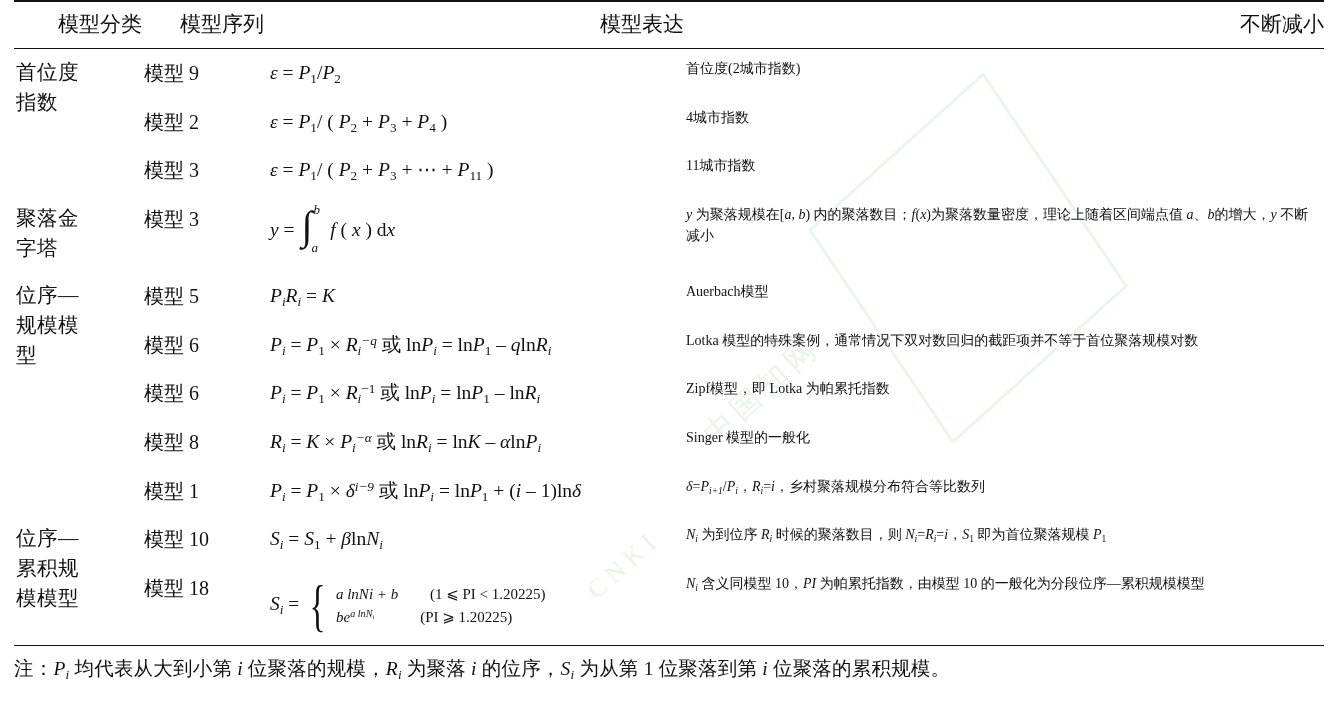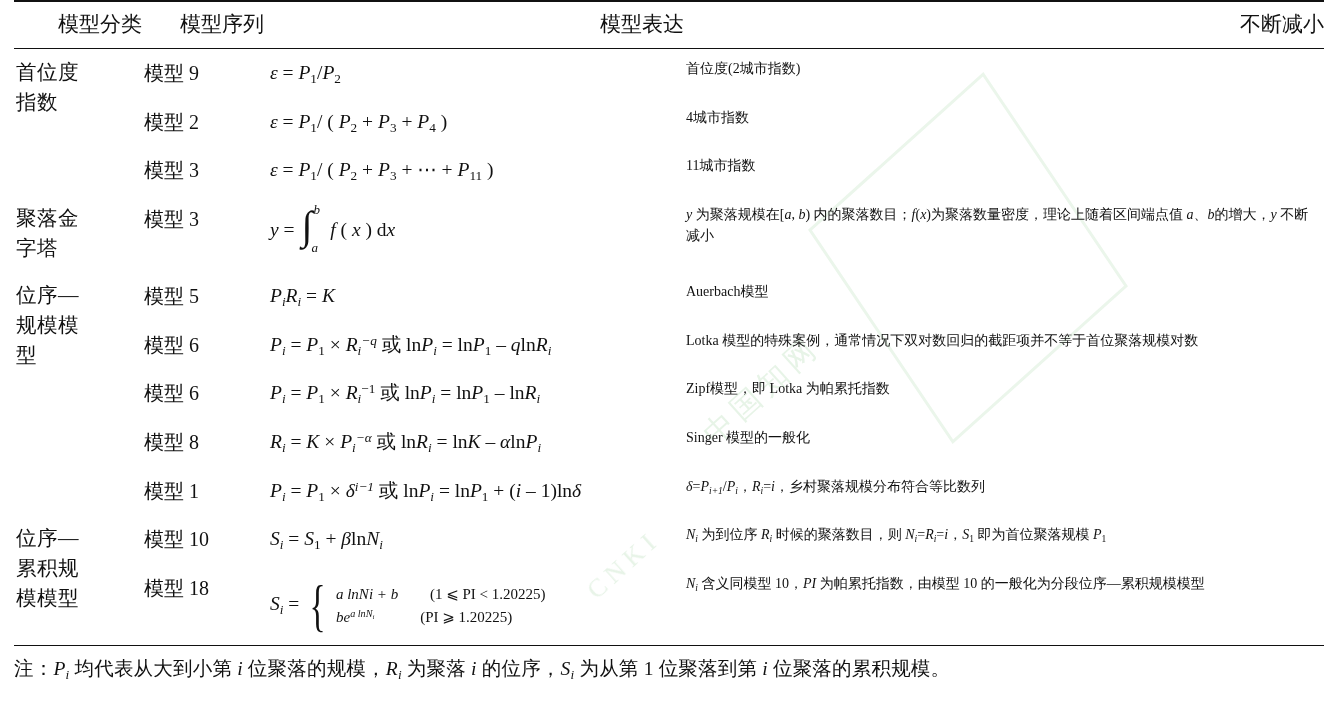--- a/index.html
+++ b/index.html
@@ -288,21 +288,21 @@
         <td class="seq">模型 8</td>
         <td class="expr">
           <span class="math"><i>R</i><sub>i</sub> = <i>K</i> × <i>P</i><sub>i</sub><sup>−α</sup> 或 ln<i>R</i><sub>i</sub> = ln<i>K</i> – <i>α</i>ln<i>P</i><sub>i</sub></span>
         </td>
         <td class="desc">Singer 模型的一般化</td>
       </tr>
 
       <tr>
         <td class="seq">模型 1</td>
         <td class="expr">
-          <span class="math"><i>P</i><sub>i</sub> = <i>P</i><sub class="upr">1</sub> × <i>δ</i><sup>i−1</sup> 或 ln<i>P</i><sub>i</sub> = ln<i>P</i><sub class="upr">1</sub> + (<i>i</i> – 1)ln<i>δ</i></span>
+          <span class="math"><i>P</i><sub>i</sub> = <i>P</i><sub class="upr">1</sub> × <i>δ</i><sup>i−9</sup> 或 ln<i>P</i><sub>i</sub> = ln<i>P</i><sub class="upr">1</sub> + (<i>i</i> – 1)ln<i>δ</i></span>
         </td>
         <td class="desc">
           <i>δ</i>=<i>P</i><sub>i+1</sub>/<i>P</i><sub>i</sub>，<i>R</i><sub>i</sub>=<i>i</i>，乡村聚落规模分布符合等比数列
         </td>
       </tr>
 
       <tr>
         <td class="cat" rowspan="2">位序—<br>累积规<br>模模型</td>
         <td class="seq">模型 10</td>
         <td class="expr">

